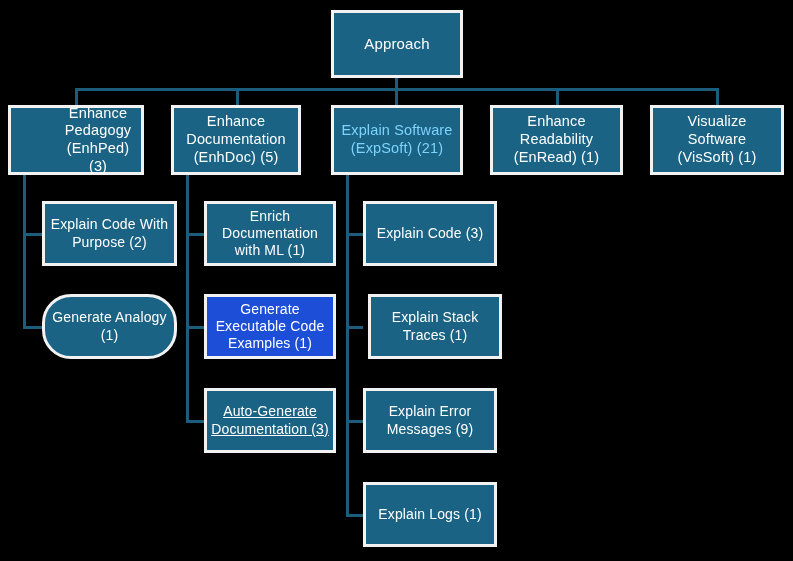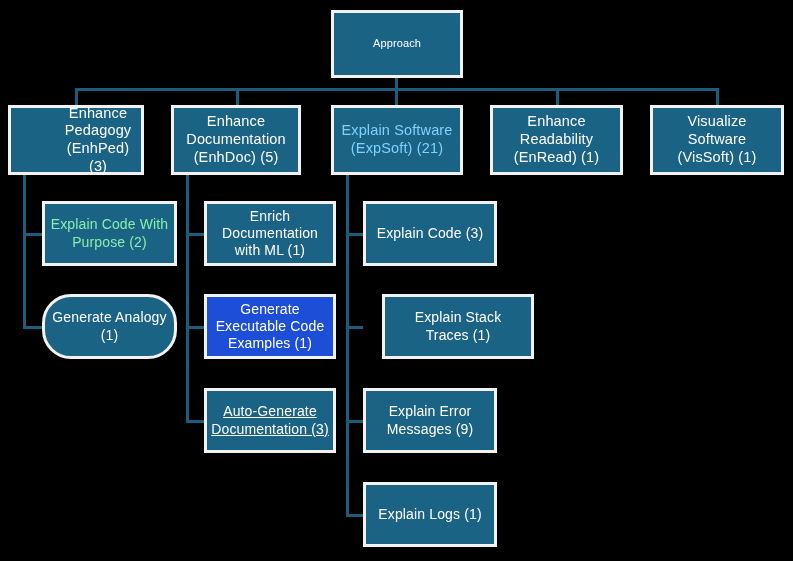--- a/index.html
+++ b/index.html
@@ -31,21 +31,21 @@
     line-height: 1.22;
     letter-spacing: 0.01em;
     z-index: 5;
     -webkit-font-smoothing: antialiased;
   }
   .node .label {
     display: block;
     padding: 0 4px;
     white-space: pre-line;
   }
-  .node.root      { font-size: 11px; }
+  .node.root      { font-size: 15px; }
   .node.level2    { font-size: 14.5px; }
   .node.level3    { font-size: 14px; }
 
   .conn {
     position: absolute;
     background: #1c5d7c;
     z-index: 1;
   }
   .conn.v { width: 3px; }
   .conn.h { height: 3px; }
@@ -96,21 +96,21 @@
       </div>
       <div class="node level2" style="left: 490px; top: 105px; width: 133px; height: 70px; background: rgb(26, 99, 132); border-color: rgb(242, 242, 242); color: rgb(255, 255, 255);">
         <span class="label">Enhance
 Readability
 (EnRead) (1)</span>
       </div>
       <div class="node level2" style="left: 650px; top: 105px; width: 134px; height: 70px; background: rgb(26, 99, 132); border-color: rgb(242, 242, 242); color: rgb(255, 255, 255);">
         <span class="label">Visualize Software
 (VisSoft) (1)</span>
       </div>
-      <div class="node level3" style="left: 42px; top: 201px; width: 135px; height: 65px; background: rgb(26, 99, 132); border-color: rgb(242, 242, 242); color: #86efac;">
+      <div class="node level3" style="left: 42px; top: 201px; width: 135px; height: 65px; background: rgb(26, 99, 132); border-color: rgb(242, 242, 242); color: #ffffff;">
         <span class="label">Explain Code With
 Purpose (2)</span>
       </div>
       <div class="node level3" style="left: 42px; top: 294px; width: 135px; height: 65px; background: rgb(26, 99, 132); border-color: rgb(242, 242, 242); color: rgb(255, 255, 255); border-radius: 29px;">
         <span class="label">Generate Analogy
 (1)</span>
       </div>
       <div class="node level3" style="left: 204px; top: 201px; width: 132px; height: 65px; background: rgb(26, 99, 132); border-color: rgb(242, 242, 242); color: rgb(255, 255, 255);">
         <span class="label">Enrich
 Documentation
@@ -121,21 +121,21 @@
 Executable Code
 Examples (1)</span>
       </div>
       <div class="node level3" style="left: 204px; top: 388px; width: 132px; height: 65px; background: rgb(26, 99, 132); border-color: rgb(242, 242, 242); color: rgb(255, 255, 255); text-decoration: underline;">
         <span class="label">Auto-Generate
 Documentation (3)</span>
       </div>
       <div class="node level3" style="left: 363px; top: 201px; width: 134px; height: 65px; background: rgb(26, 99, 132); border-color: rgb(242, 242, 242); color: rgb(255, 255, 255);">
         <span class="label">Explain Code (3)</span>
       </div>
-      <div class="node level3" style="left: 382px; top: 294px; width: 152px; height: 65px; background: rgb(26, 99, 132); border-color: rgb(242, 242, 242); color: rgb(255, 255, 255);">
+      <div class="node level3" style="left: 368px; top: 294px; width: 134px; height: 65px; background: rgb(26, 99, 132); border-color: rgb(242, 242, 242); color: rgb(255, 255, 255);">
         <span class="label">Explain Stack
 Traces (1)</span>
       </div>
       <div class="node level3" style="left: 363px; top: 388px; width: 134px; height: 65px; background: rgb(26, 99, 132); border-color: rgb(242, 242, 242); color: rgb(255, 255, 255);">
         <span class="label">Explain Error
 Messages (9)</span>
       </div>
       <div class="node level3" style="left: 363px; top: 482px; width: 134px; height: 65px; background: rgb(26, 99, 132); border-color: rgb(242, 242, 242); color: rgb(255, 255, 255);">
         <span class="label">Explain Logs (1)</span>
       </div>

